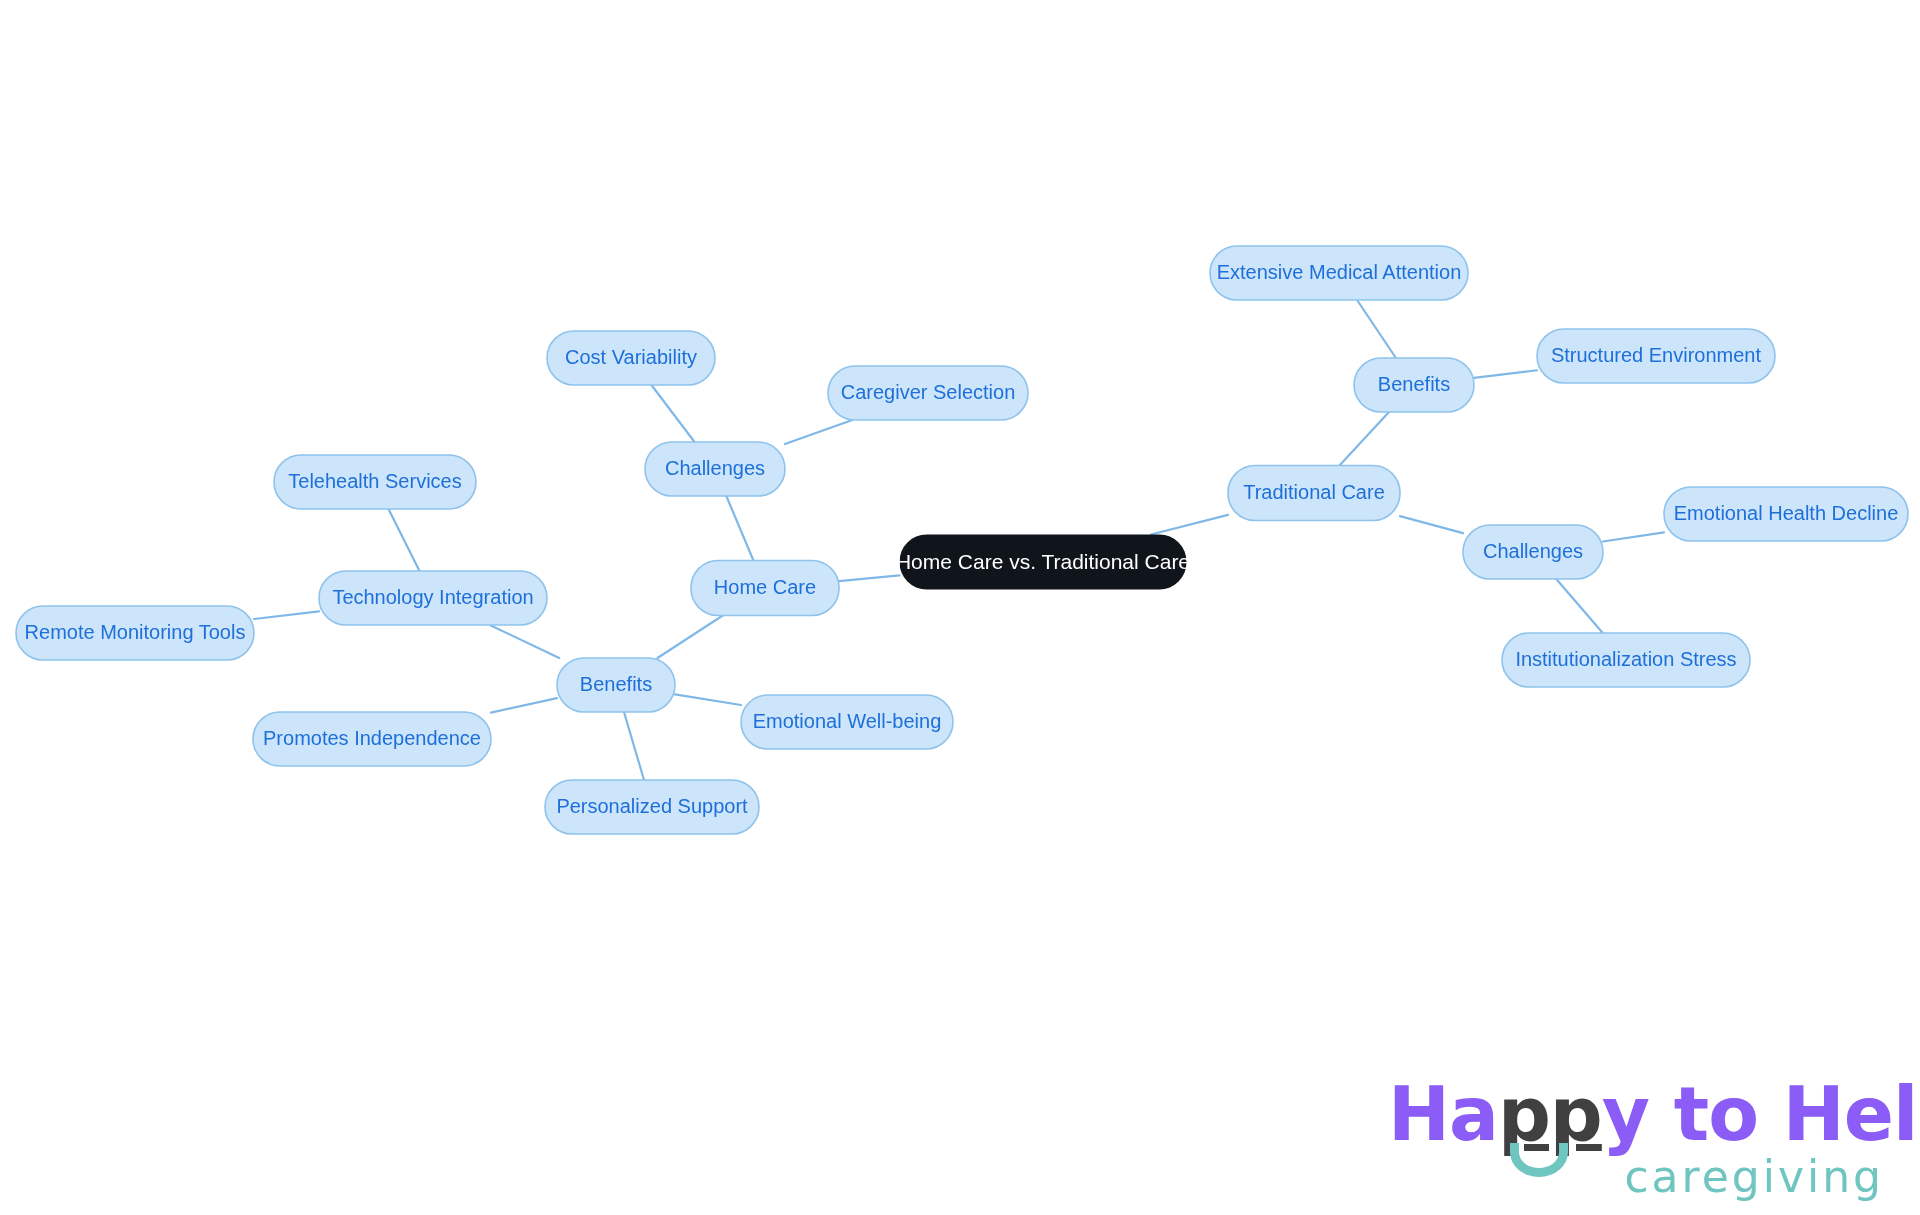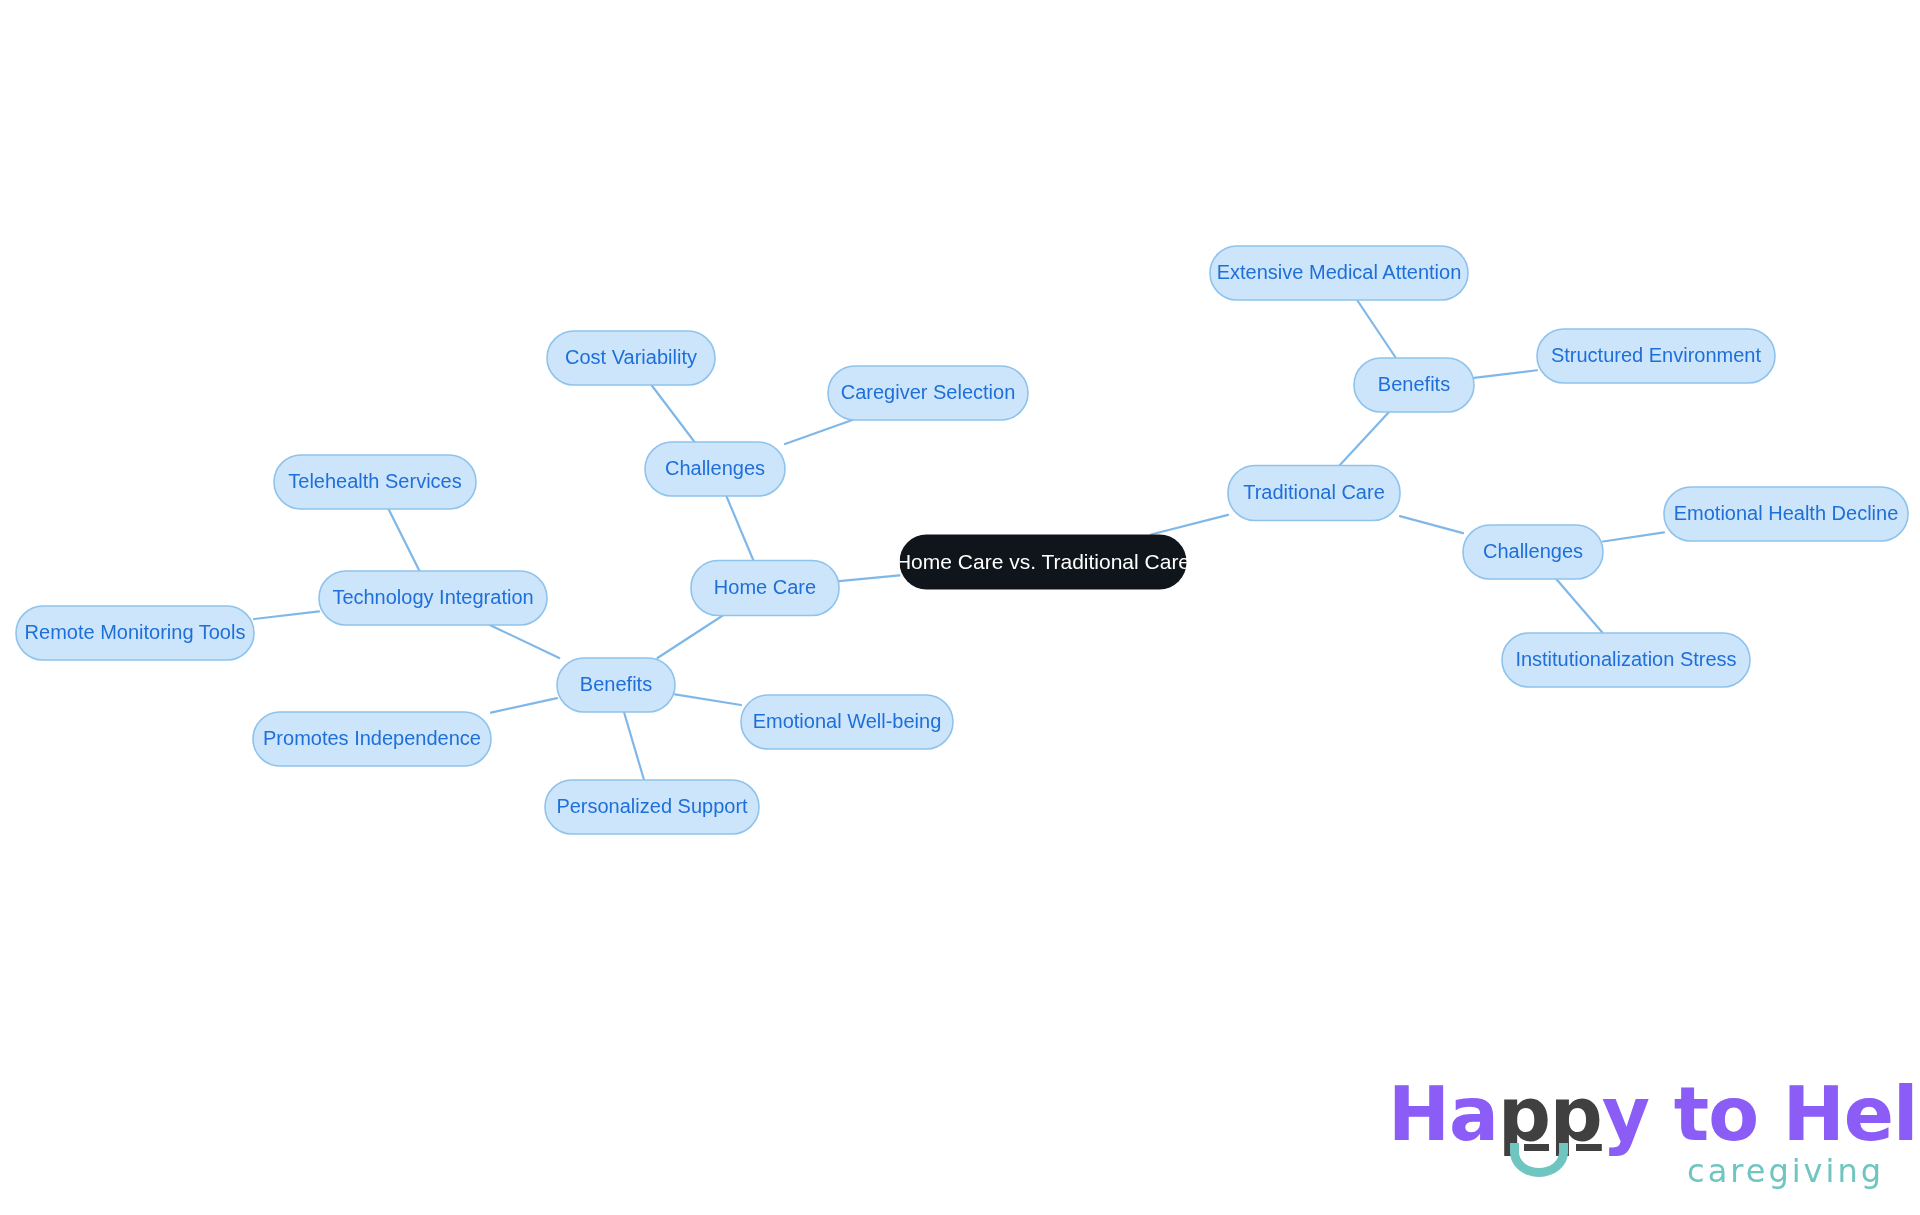--- a/index.html
+++ b/index.html
@@ -83,21 +83,21 @@
     border-top: none;
     border-bottom-left-radius: 40px 34px;
     border-bottom-right-radius: 40px 34px;
     box-sizing: border-box;
   }
   .logo-sub {
     position: absolute;
     right: 4px;
     top: 78px;
     font-family: "DejaVu Sans", sans-serif;
-    font-size: 32px;
+    font-size: 44px;
     color: #6FC5C0;
     letter-spacing: 3px;
     line-height: 1;
     white-space: nowrap;
   }
 </style>
 </head>
 <body>
 
 <div id="canvas">

